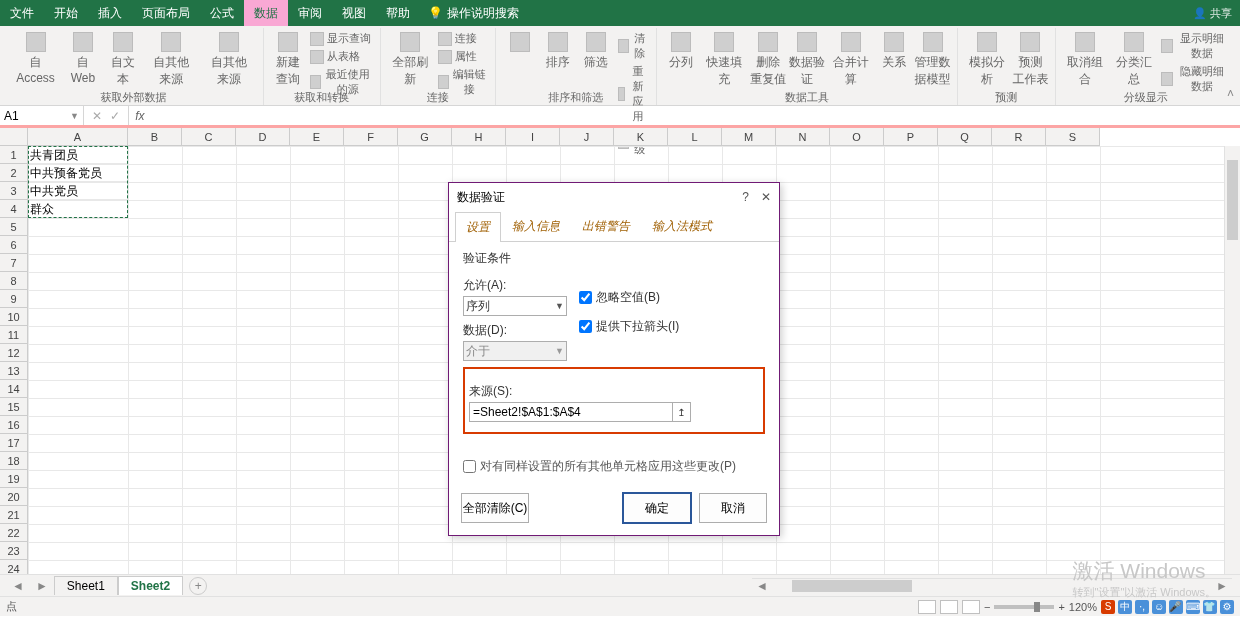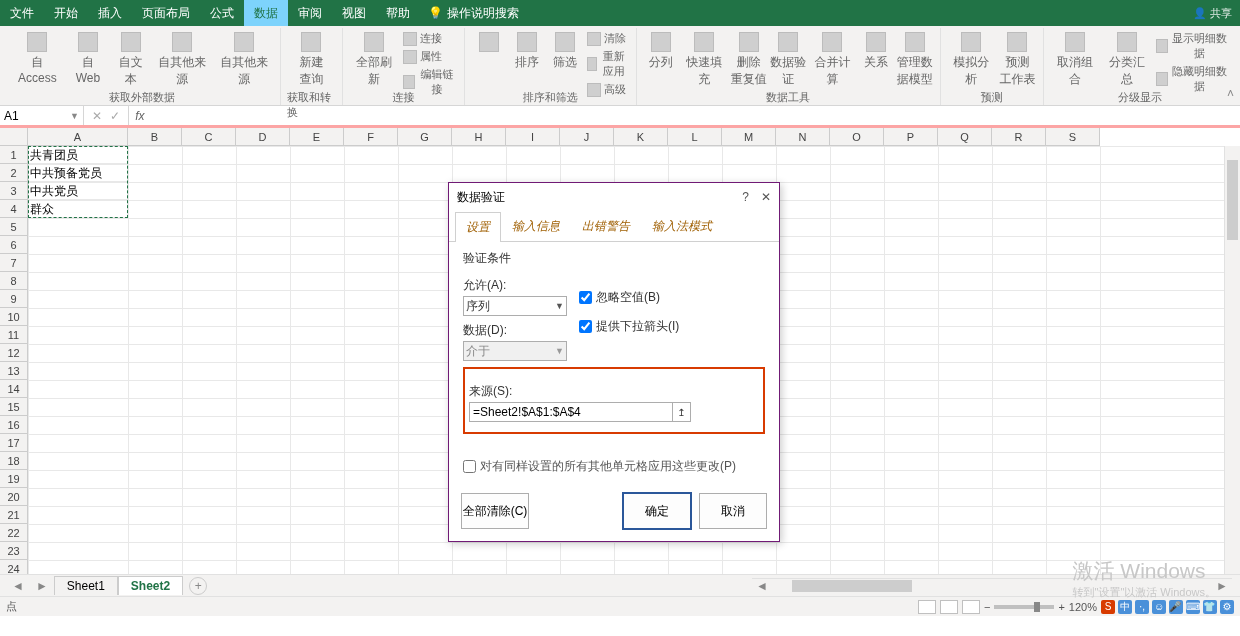--- a/index.html
+++ b/index.html
@@ -1,21 +1,21 @@
 <!DOCTYPE html>
 <html><head>
 <meta charset="utf-8">
 <style>
 * { box-sizing: border-box; margin: 0; padding: 0; font-family: "Microsoft YaHei", Arial, sans-serif; }
 body { width: 1240px; height: 636px; background: #fff; overflow: hidden; font-size: 12px; position: relative; }
 
 
 .titlebar { height: 26px; background: #217346; display: flex; align-items: stretch; color: #fff; }
 .titlebar .tab { padding: 0 10px; display: flex; align-items: center; cursor: pointer; font-size: 12px; }
-.titlebar .tab.active { background: #7dd3fc; color: #217346; }
+.titlebar .tab.active { background: #f9a8d4; color: #217346; }
 .titlebar .helpsearch { display: flex; align-items: center; gap: 4px; padding: 0 8px; }
 .titlebar .spacer { flex: 1; }
 .titlebar .share { padding: 0 8px; display: flex; align-items: center; opacity: 0.85; font-size: 11px; }
 
 
 .ribbon { height: 80px; background: #f3f2f1; border-bottom: 1px solid #d6d6d6; display: flex; padding: 2px 4px 0 4px; position: relative; }
 .ribbon-group { display: flex; flex-direction: column; align-items: center; padding: 2px 6px 2px 6px; border-right: 1px solid #e1e1e1; }
 .ribbon-group:last-child { border-right: none; }
 .ribbon-row { display: flex; align-items: flex-start; gap: 2px; height: 60px; }
 .rbtn { display: flex; flex-direction: column; align-items: center; justify-content: flex-start; padding: 2px 4px; color: #666; min-width: 36px; text-align: center; }
@@ -89,21 +89,21 @@
 .dlg-row { display: flex; align-items: center; gap: 12px; }
 .dlg-checks { display: flex; flex-direction: column; gap: 12px; }
 .dlg-checks label { display: flex; align-items: center; gap: 4px; margin: 0; }
 .source-box { border: 2px solid #d83b01; padding: 8px 4px 10px 4px; margin-top: 6px; }
 .source-inp { display: flex; width: 222px; }
 .source-inp input { flex: 1; height: 20px; border: 1px solid #adadad; padding: 0 3px; font-size: 12px; }
 .source-inp .ref { width: 18px; height: 20px; border: 1px solid #adadad; border-left: none; display:flex; align-items:center; justify-content:center; font-size:10px; }
 .dlg-apply { margin: 24px 0 6px 0; display: flex; align-items: center; gap: 4px; color: #555; }
 .dlg-foot { display: flex; padding: 8px 12px 12px 12px; gap: 8px; }
 .dlg-foot .sp { flex: 1; }
-.dlg-btn { width: 68px; height: 36px; border: 1px solid #adadad; background: #fdfdfd; font-size: 12px; }
+.dlg-btn { width: 68px; height: 30px; border: 1px solid #adadad; background: #fdfdfd; font-size: 12px; }
 .dlg-btn.primary { border: 1px solid #2b579a; outline: 1px solid #2b579a; }
 
 
 .watermark { position: absolute; right: 24px; bottom: 36px; text-align: left; color: #c7c7c7; z-index: 40; pointer-events:none; }
 .watermark .l1 { font-size: 21px; }
 .watermark .l2 { font-size: 11px; }
 </style>
 </head>
 <body>
 
@@ -154,20 +154,34 @@
     </div>
     <div class="ribbon-label">获取外部数据</div>
   </div>
   <div class="ribbon-group">
     <div class="ribbon-row">
       <div class="rbtn">
           <div class="ico"></div>
           <span style="white-space:pre">新建
 查询</span>
         </div>
+      <div class="ribbon-col">
+        <div class="rbtn small">
+            <div class="ico"></div>
+            <span>显示查询</span>
+          </div>
+        <div class="rbtn small">
+            <div class="ico"></div>
+            <span>从表格</span>
+          </div>
+        <div class="rbtn small">
+            <div class="ico"></div>
+            <span>最近使用的源</span>
+          </div>
+      </div>
     </div>
     <div class="ribbon-label">获取和转换</div>
   </div>
   <div class="ribbon-group">
     <div class="ribbon-row">
       <div class="rbtn">
           <div class="ico"></div>
           <span>全部刷新</span>
         </div>
       <div class="ribbon-col">

